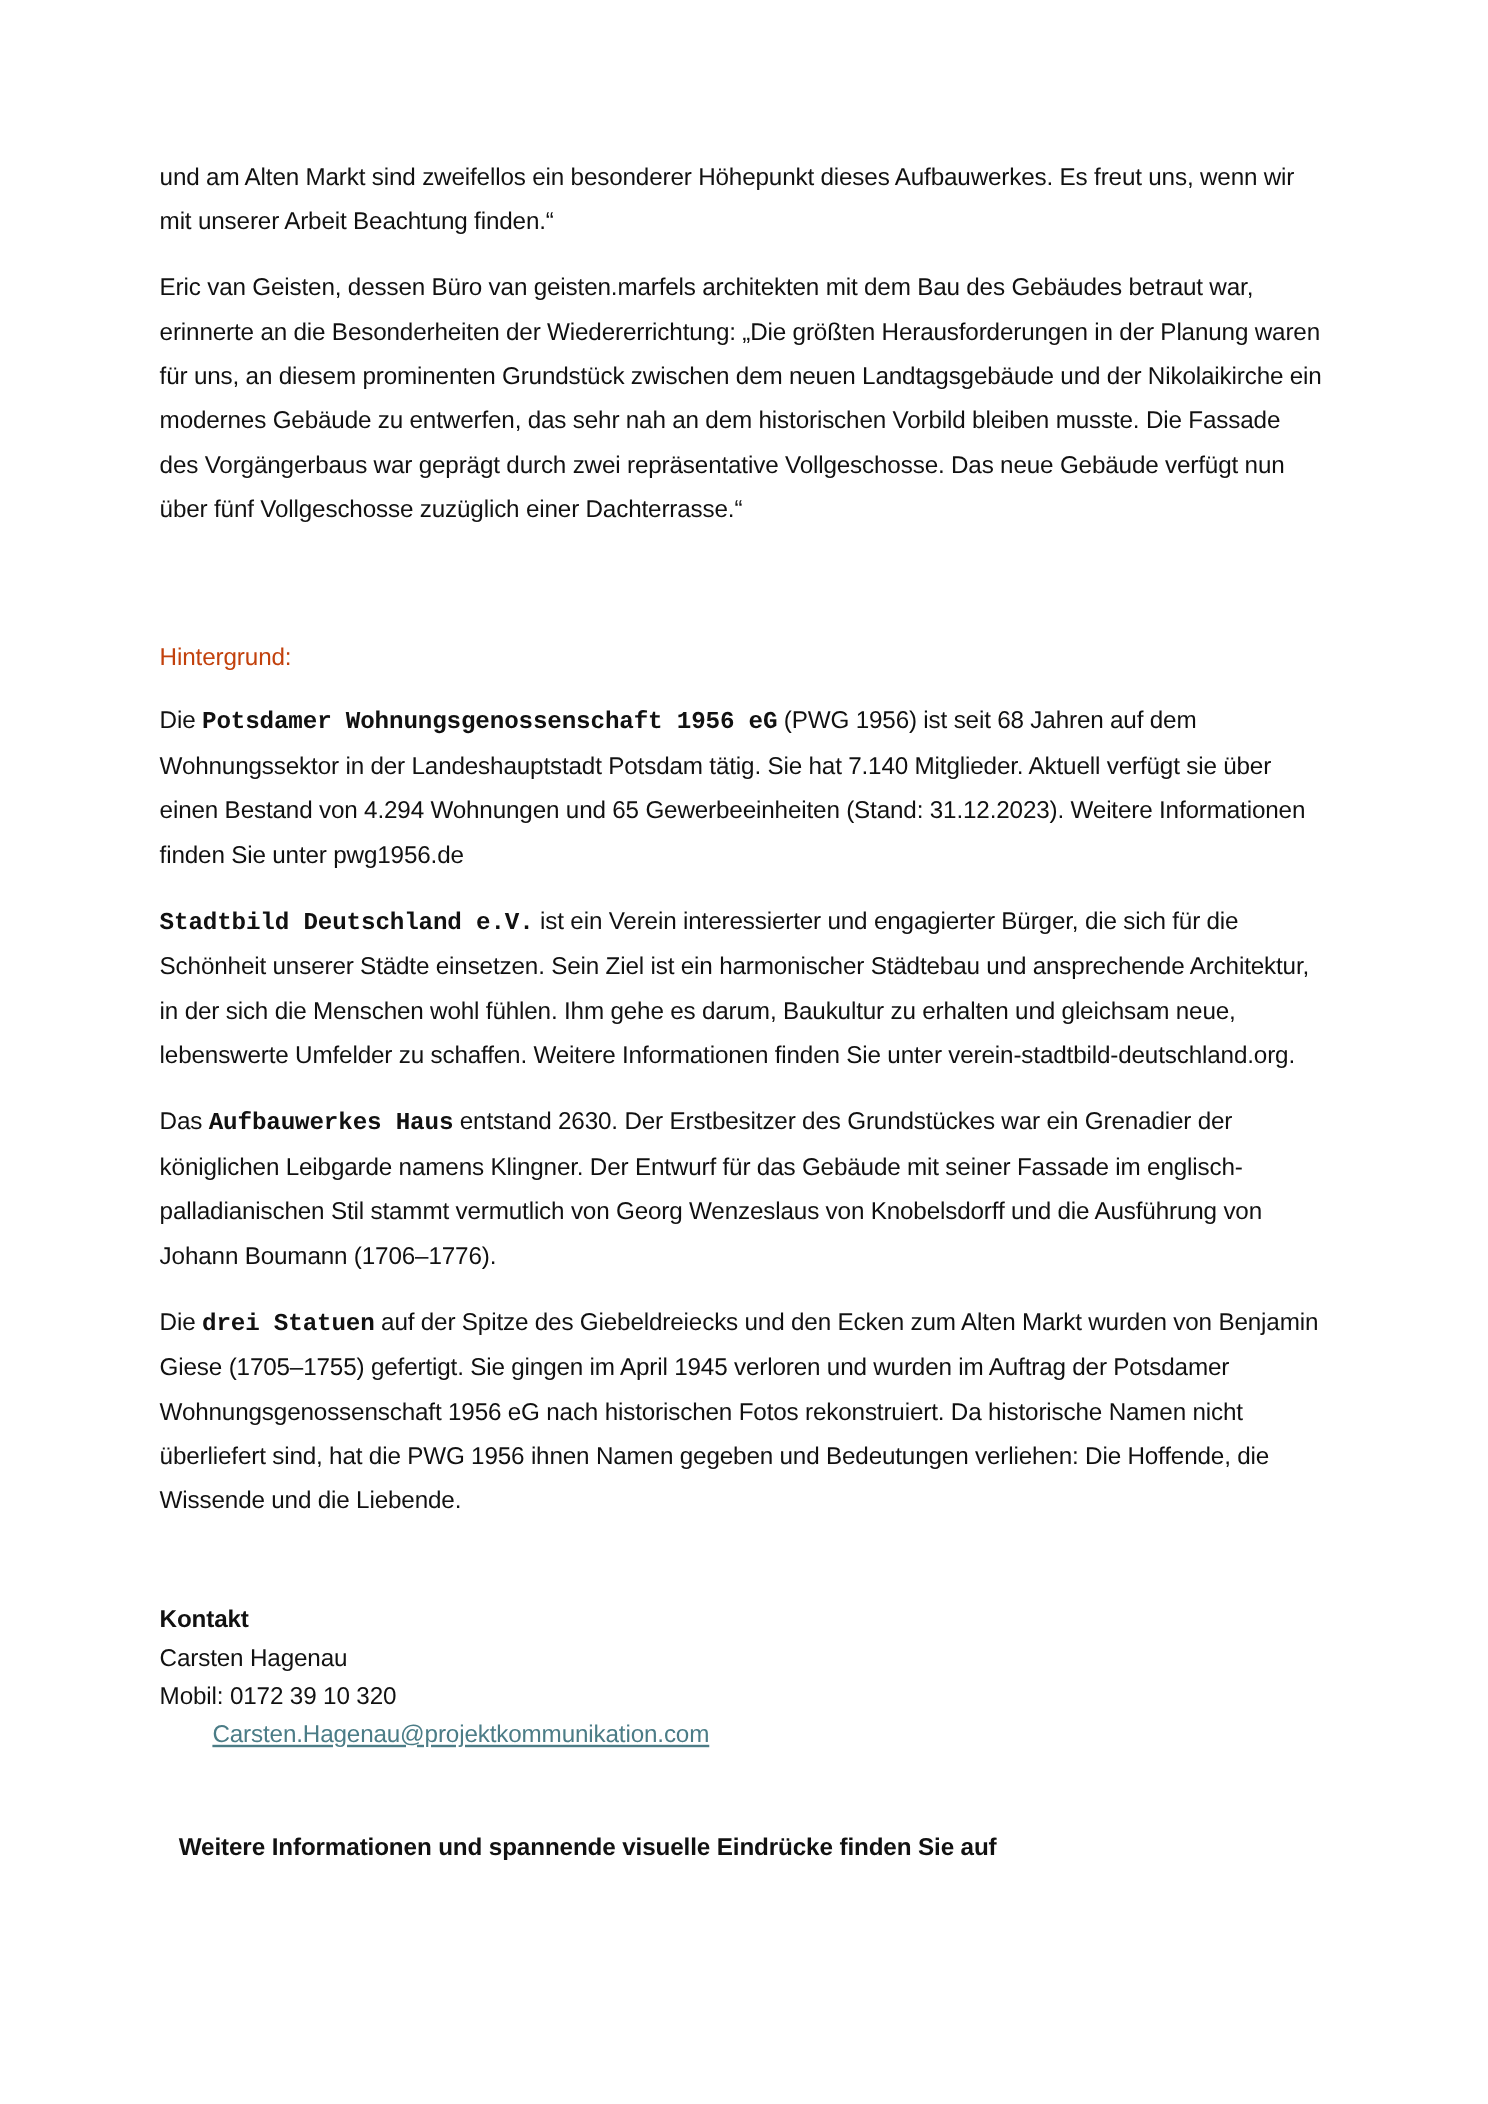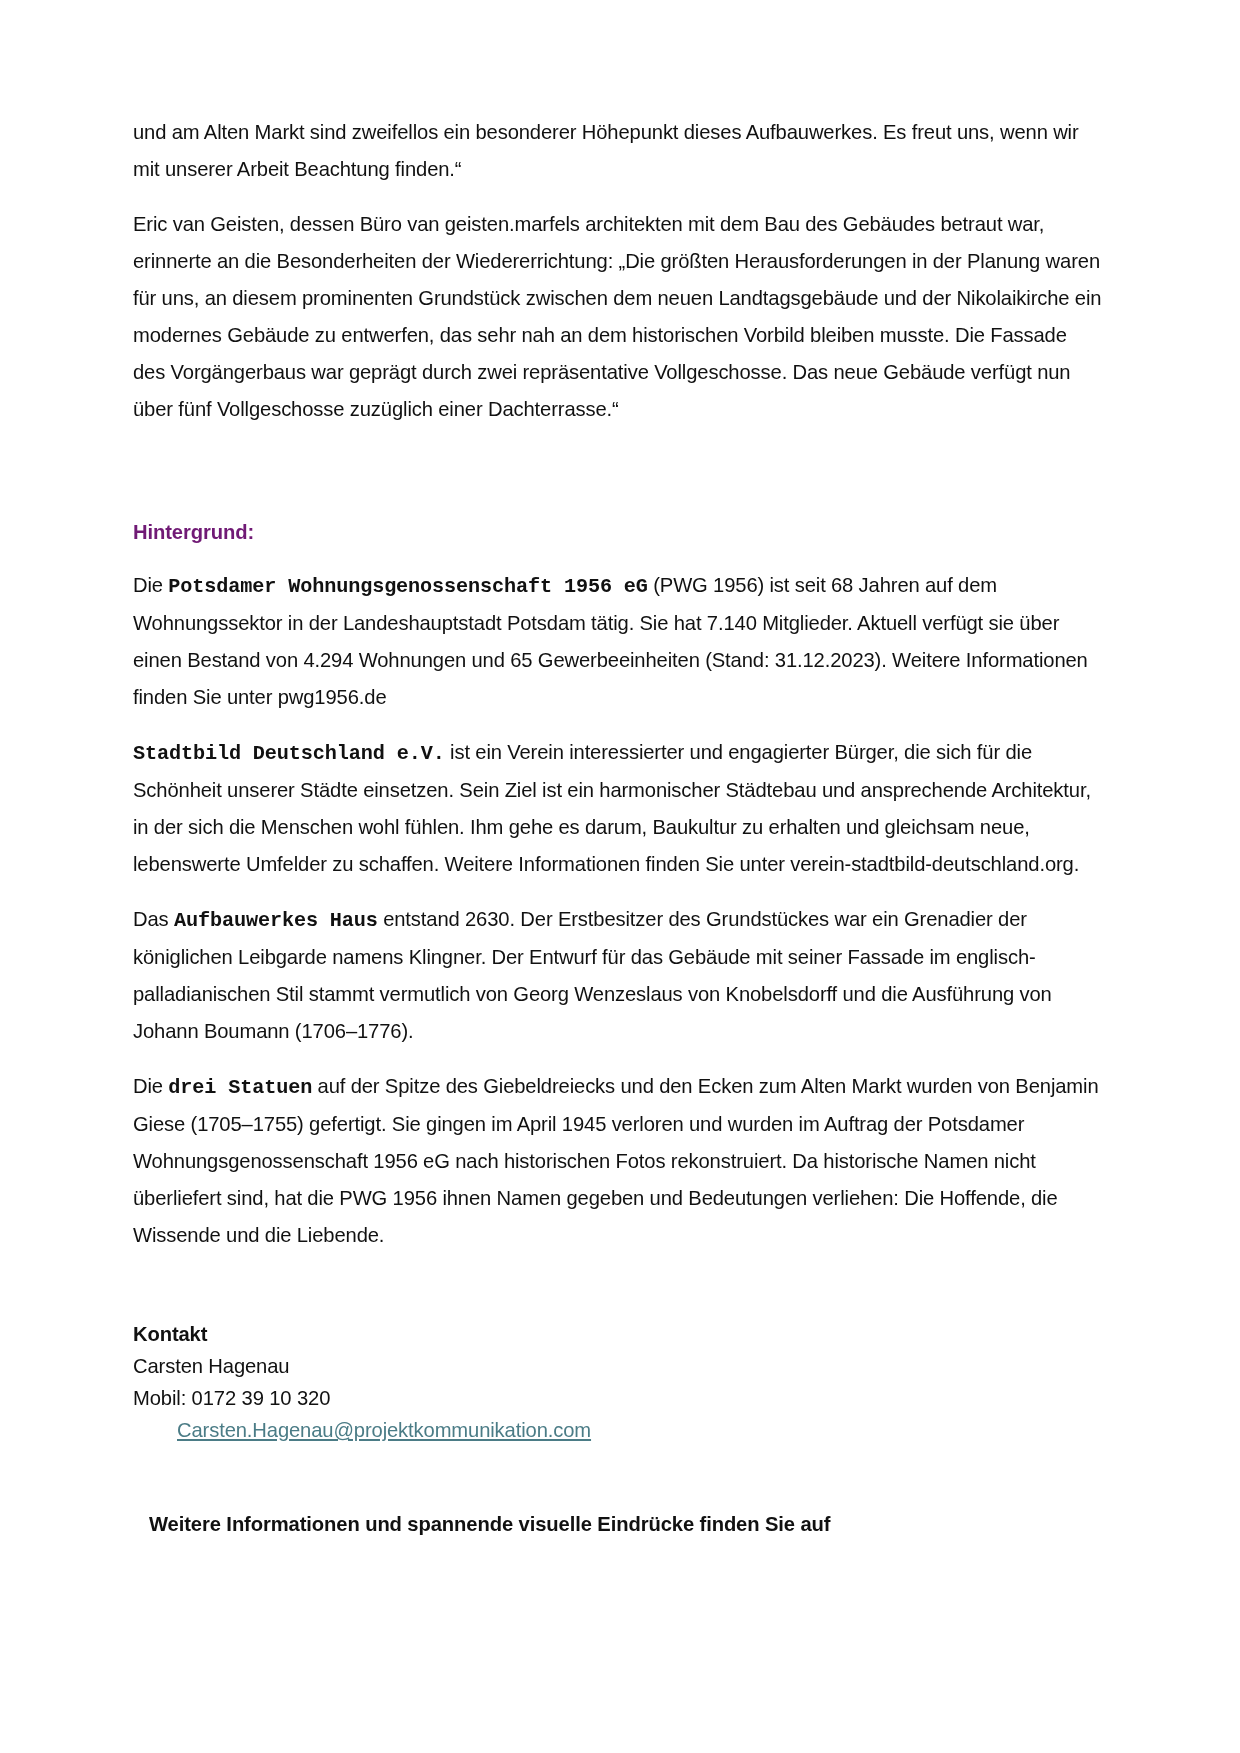--- a/index.html
+++ b/index.html
@@ -16,41 +16,41 @@
     width: 1240px;
     height: 1753px;
     background: #ffffff;
     margin: 0 auto;
     overflow: hidden;
     box-sizing: border-box;
   }
   .content {
     position: absolute;
     left: 133px;
-    top: 114px;
+    top: 130px;
     width: 970px;
   }
   p.para {
     margin: 0 0 18px 0;
     font-size: 20.2px;
     line-height: 37px;
     color: #111111;
     letter-spacing: -0.12px;
     text-align: left;
     word-spacing: -0.1px;
   }
   .b {
     font-weight: bold;
     font-family: Liberation Mono, monospace;
   }
   .heading {
-    font-weight: bold;
+    font-weight: normal;
     font-size: 20.2px;
     line-height: 37px;
-    color: #701a75;
+    color: #c2410c;
     margin: 0 0 16px 0;
     letter-spacing: -0.1px;
   }
   .gap-lg {
     height: 68px;
   }
   .gap-md {
     height: 46px;
   }
   .contact-block p {

